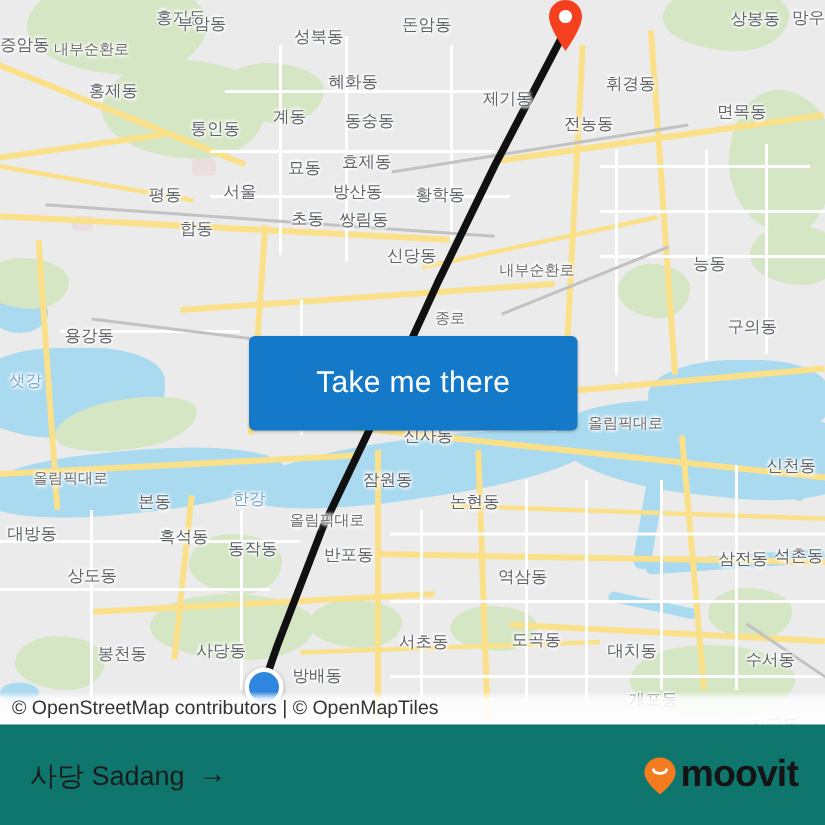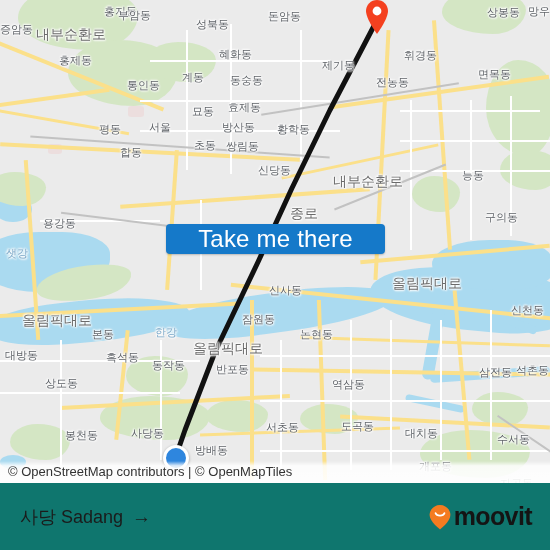--- a/index.html
+++ b/index.html
@@ -31,21 +31,21 @@
   
   .route-svg { position:absolute; left:0; top:0; width:550px; height:483px; }
 
   
   .lbl {
     position:absolute; color:#5f6368; font-size:11px;
     white-space:nowrap; letter-spacing:0px;
     text-shadow:0 0 2px #fff,0 0 2px #fff,0 0 3px #fff,1px 1px 2px #fff,-1px -1px 2px #fff;
   }
   .lbl.water-lbl { color:#7aa7c7; }
-  .lbl.road-lbl { color:#6b6b6b; font-size:14px; }
+  .lbl.road-lbl { color:#6b6b6b; font-size:10px; }
 
   
   .pin {
     position:absolute; width:34px; height:34px;
   }
   .dot-marker {
     position:absolute; width:26px; height:26px; border-radius:50%;
     background:#2e86de; border:3px solid #ffffff;
     box-shadow:0 1px 3px rgba(0,0,0,.35);
   }
@@ -53,23 +53,23 @@
   
   .attrib {
     position:absolute; left:0; bottom:0; width:100%;
     padding:3px 6px 4px 8px;
     font-size:13px; color:#333;
     background:linear-gradient(to bottom, rgba(255,255,255,0) 0%, rgba(255,255,255,.85) 22%, rgba(255,255,255,.92) 100%);
   }
 
   
   .cta {
-    position:absolute; left:166px; top:224px; width:219px; height:30px;
+    position:absolute; left:166px; top:224px; width:219px; height:63px;
     background:#1579c9; color:#fff; border:none; border-radius:4px;
-    font-size:24px; font-family:"Liberation Sans",sans-serif;
+    font-size:20px; font-family:"Liberation Sans",sans-serif;
     cursor:pointer; box-shadow:0 1px 2px rgba(0,0,0,.22);
     display:flex; align-items:center; justify-content:center;
     letter-spacing:.2px;
   }
 
   
   .footer {
     position:absolute; left:0; top:483px; width:550px; height:67px;
     background:#0f766e; display:flex; align-items:center;
     justify-content:space-between; padding:0 18px 0 20px;

